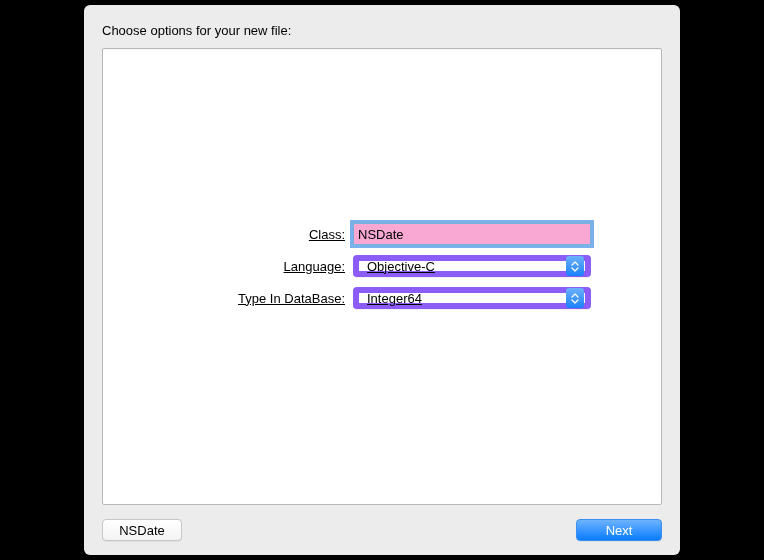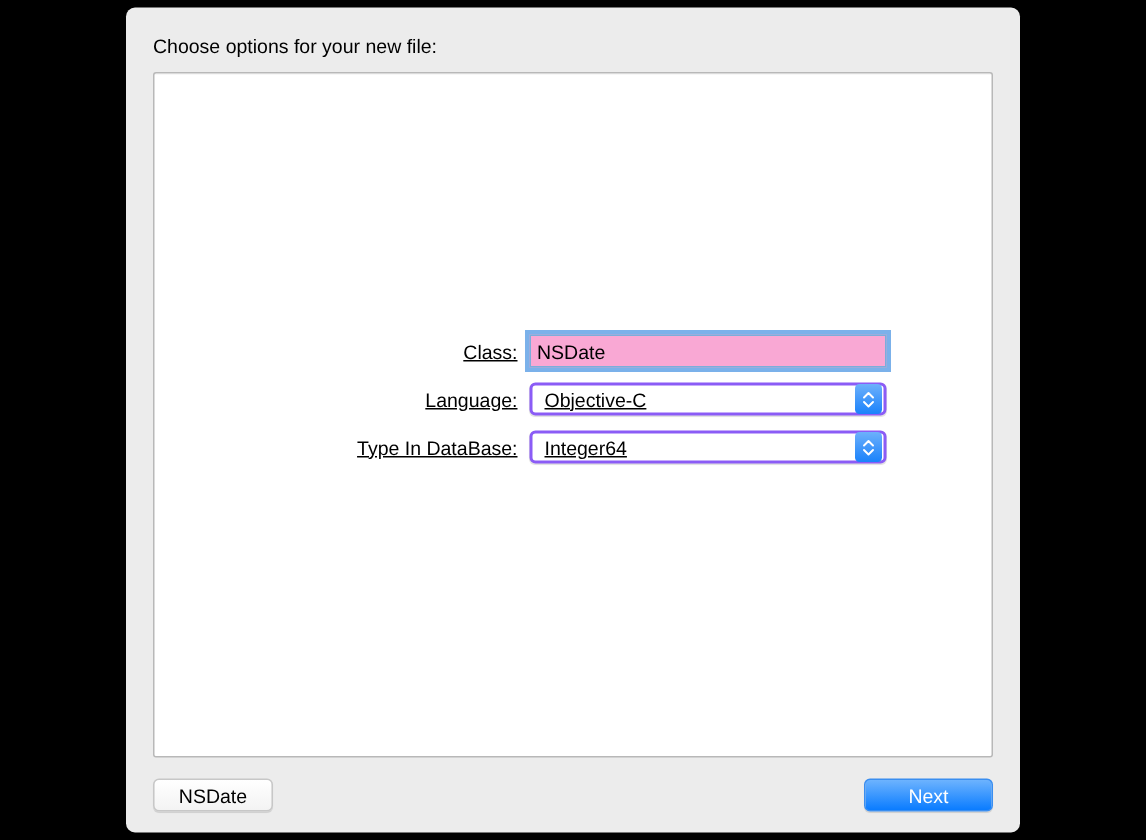--- a/index.html
+++ b/index.html
@@ -71,21 +71,21 @@
       outline: none;
       box-shadow: 0 0 0 3px rgba(100,163,230,0.85);
       border-color: #7aaedb;
       background: #f9a8d4;
     }
     .select-wrap {
       position: relative;
       width: 100%;
       height: 22px;
       background: #fff;
-      border: 2px solid #8b5cf6;
+      border: 6px solid #8b5cf6;
       border-radius: 4px;
       display: flex;
       align-items: center;
       box-shadow: 0 0.5px 0.5px rgba(0,0,0,0.12);
     }
     .select-value {
       flex: 1;
       padding: 0 8px;
       font-size: 13px;
       color: #000;

